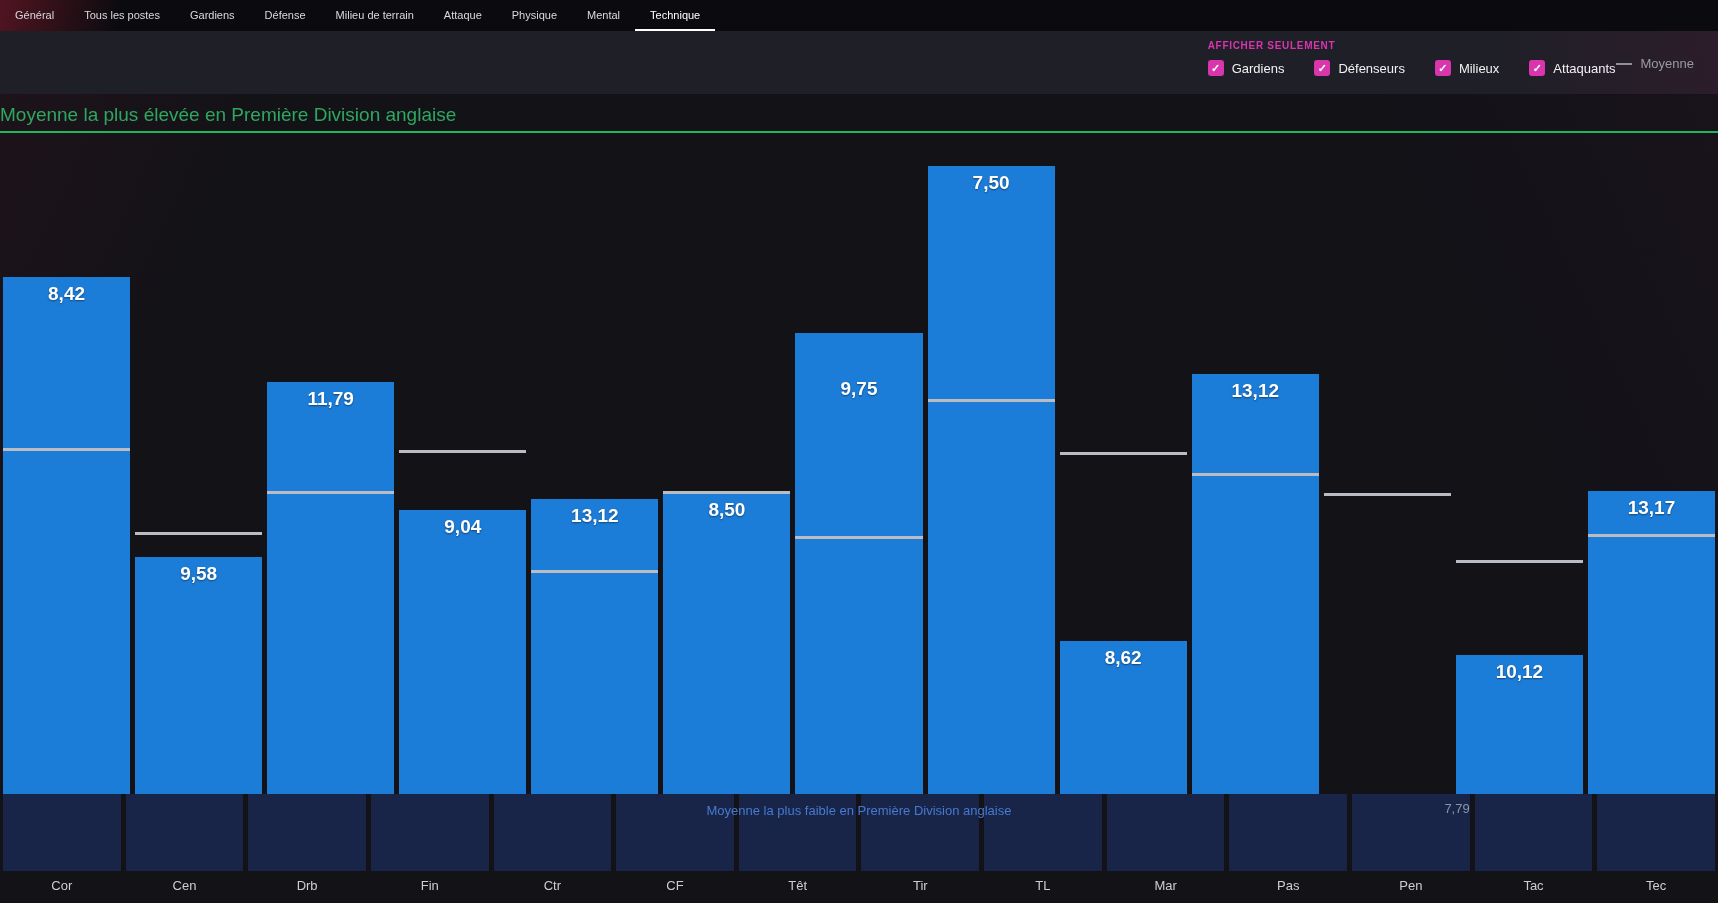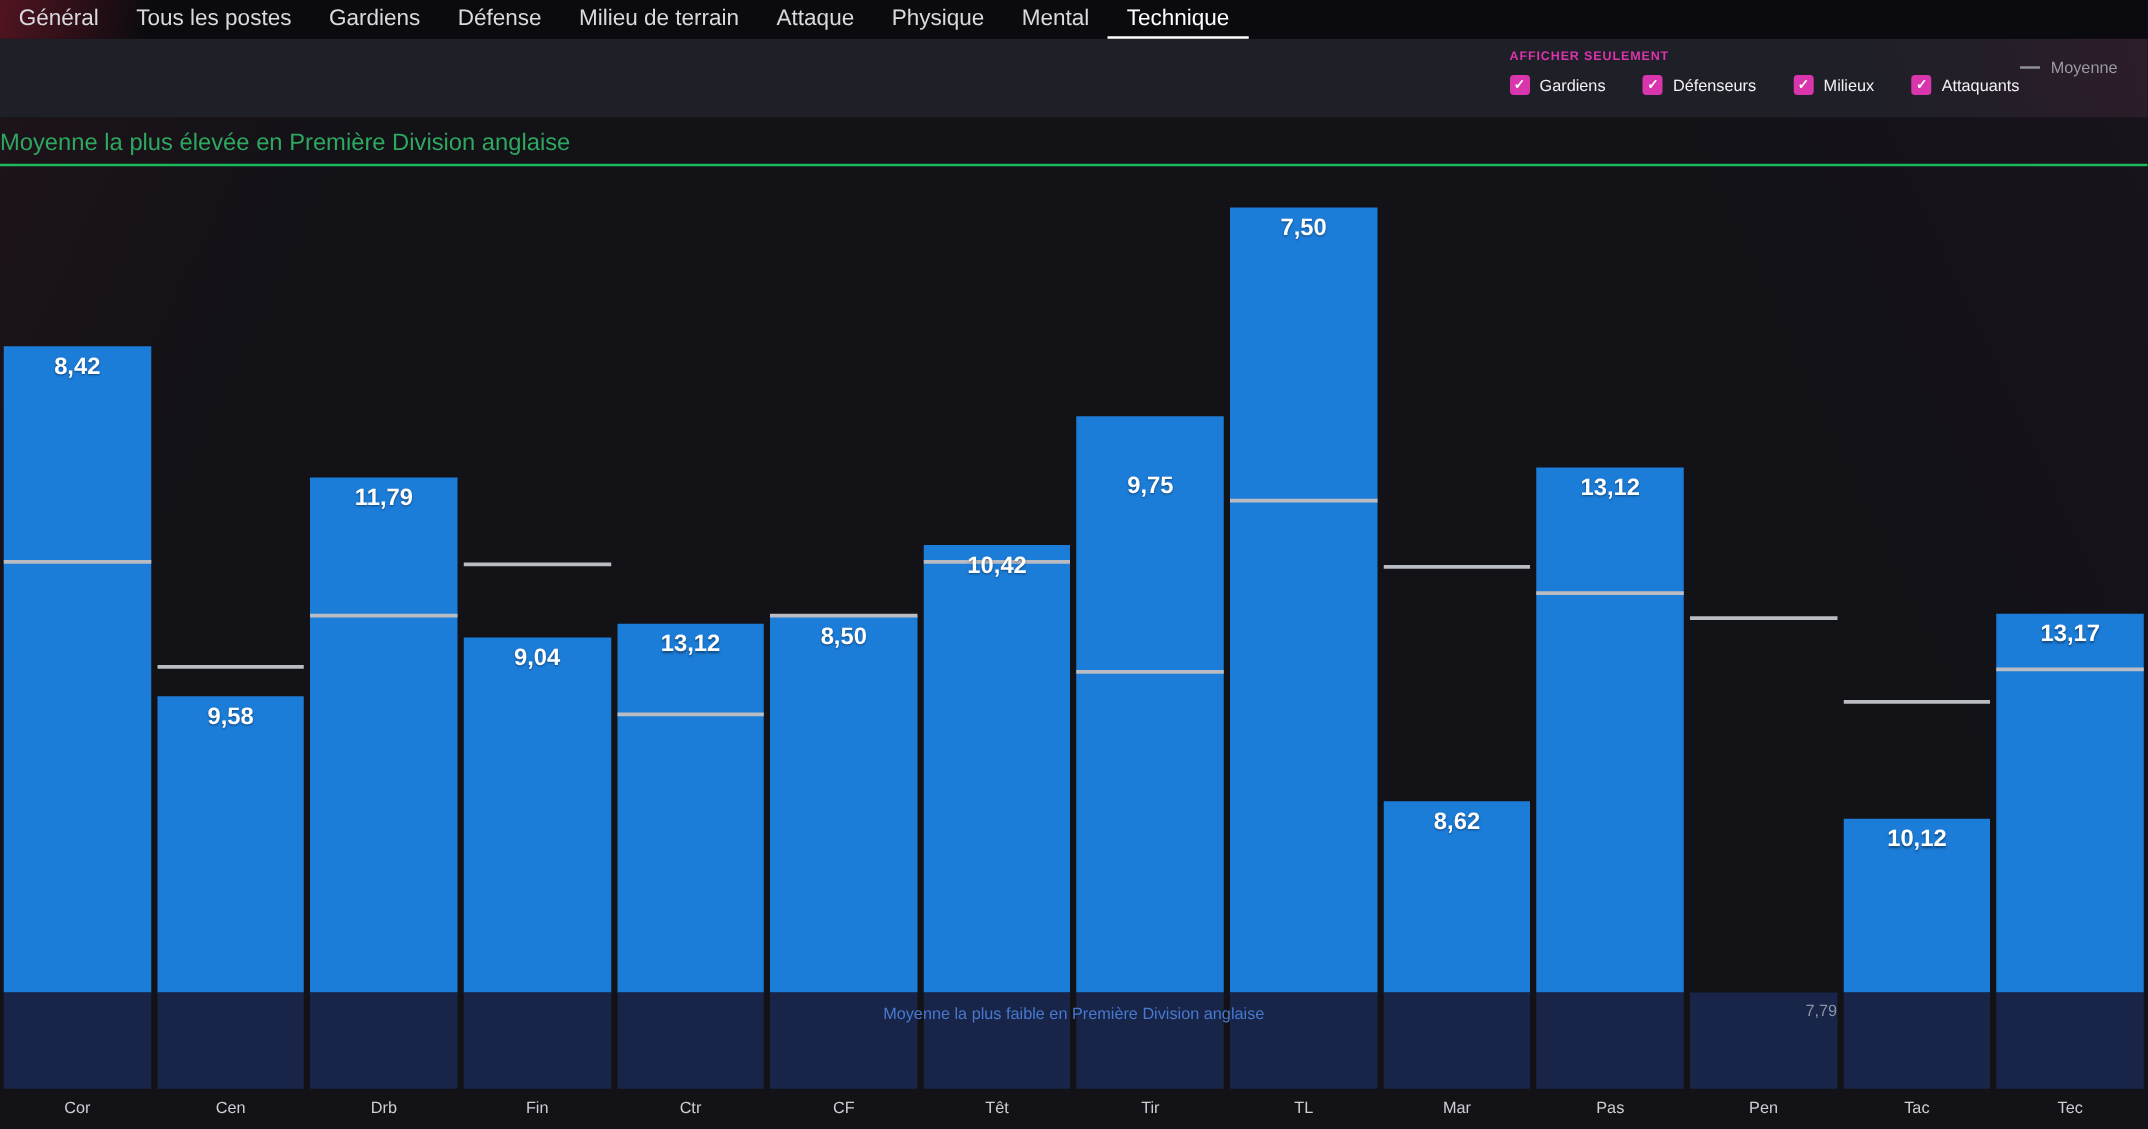--- a/index.html
+++ b/index.html
@@ -5,34 +5,34 @@
   *{box-sizing:border-box;margin:0;padding:0}
   html,body{width:1718px;height:903px}
   body{background:var(--bg,#131318);font-family:"Liberation Sans",sans-serif;overflow:hidden}
   .app{position:relative;width:1718px;height:903px;display:flex;flex-direction:column}
 
   
   .tabbar{height:31px;flex:none;display:flex;align-items:stretch;
     background:linear-gradient(100deg,rgba(139,28,47,.55) 0px,rgba(139,28,47,0) 120px),var(--tabbar-bg,#0b0b0f);
     position:relative;z-index:3}
   .tab{background:none;border:none;border-bottom:2px solid transparent;color:#d9d9de;
-    font-family:"Liberation Sans",sans-serif;font-size:18px;padding:0 15px;cursor:pointer;white-space:nowrap}
+    font-family:"Liberation Sans",sans-serif;font-size:11px;padding:0 15px;cursor:pointer;white-space:nowrap}
   .tab.selected{color:#fff;border-bottom-color:var(--tab-underline,#fff)}
 
   
   .filterbar{height:63px;flex:none;display:flex;justify-content:flex-end;align-items:flex-start;
     padding:9px 24px 0 16px;
     background:linear-gradient(255deg,rgba(96,22,52,.20) 0px,rgba(96,22,52,0) 220px),var(--filterbar-bg,#1f1f27)}
   .filter-title{color:var(--accent-pink,#d935ad);font-size:10px;font-weight:bold;letter-spacing:.7px}
   .chkrow{display:flex;gap:30px;margin-top:9px}
   .chk{display:flex;align-items:center;gap:8px;color:#f2f2f4;font-size:13px;cursor:pointer}
   .box{width:16px;height:16px;border-radius:3px;background:#3a3a42;display:flex;align-items:center;justify-content:center;
     color:#fff;font-size:11px;font-weight:bold;line-height:1}
   .box.on{background:var(--accent-pink,#d935ad)}
-  .legend{display:flex;align-items:center;gap:9px;margin-top:6px;color:var(--text-dim,#9a9aa2);font-size:13px}
+  .legend{display:flex;align-items:center;gap:9px;margin-top:16px;color:var(--text-dim,#9a9aa2);font-size:13px}
   .legend-dash{width:16px;height:2px;background:#8f9096}
 
   
   .chart{position:relative;flex:1;
     background:
       linear-gradient(115deg,rgba(130,30,55,.10) 0%,rgba(130,30,55,0) 14%),
       linear-gradient(245deg,rgba(85,25,60,.10) 0%,rgba(85,25,60,0) 18%),
       #121217}
   .max-title{position:absolute;top:10px;left:0;right:0;text-align:left;color:var(--green-text,#2ea75f);font-size:19px}
   .green-line{position:absolute;top:37px;left:0;right:0;height:2px;background:var(--green-line,#1cb85c)}
@@ -122,25 +122,20 @@
           <div class="bar" style="top: 55.4%;"></div>
           <div class="val" style="top: calc(55.4% + 6px);">13,12</div>
           <div class="avg" style="top: 66.1%;"></div>
         </div>
         <div class="col">
           <div class="bar" style="top: 54.4%;"></div>
           <div class="val" style="top: calc(54.4% + 6px);">8,50</div>
           <div class="avg" style="top: 54.1%;"></div>
         </div>
         <div class="col">
-          <div class="bar" style="top: 45.9%;"></div>
-          <div class="val" style="top: calc(45.9% + 6px);">10,42</div>
-          <div class="avg" style="top: 47.6%;"></div>
-        </div>
-        <div class="col">
           <div class="bar" style="top: 30.3%;"></div>
           <div class="val" style="top: calc(30.3% + 6px); margin-top: 39px;">9,75</div>
           <div class="avg" style="top: 61%;"></div>
         </div>
         <div class="col">
           <div class="bar" style="top: 5%;"></div>
           <div class="val" style="top: calc(5% + 6px);">7,50</div>
           <div class="avg" style="top: 40.2%;"></div>
         </div>
         <div class="col">

